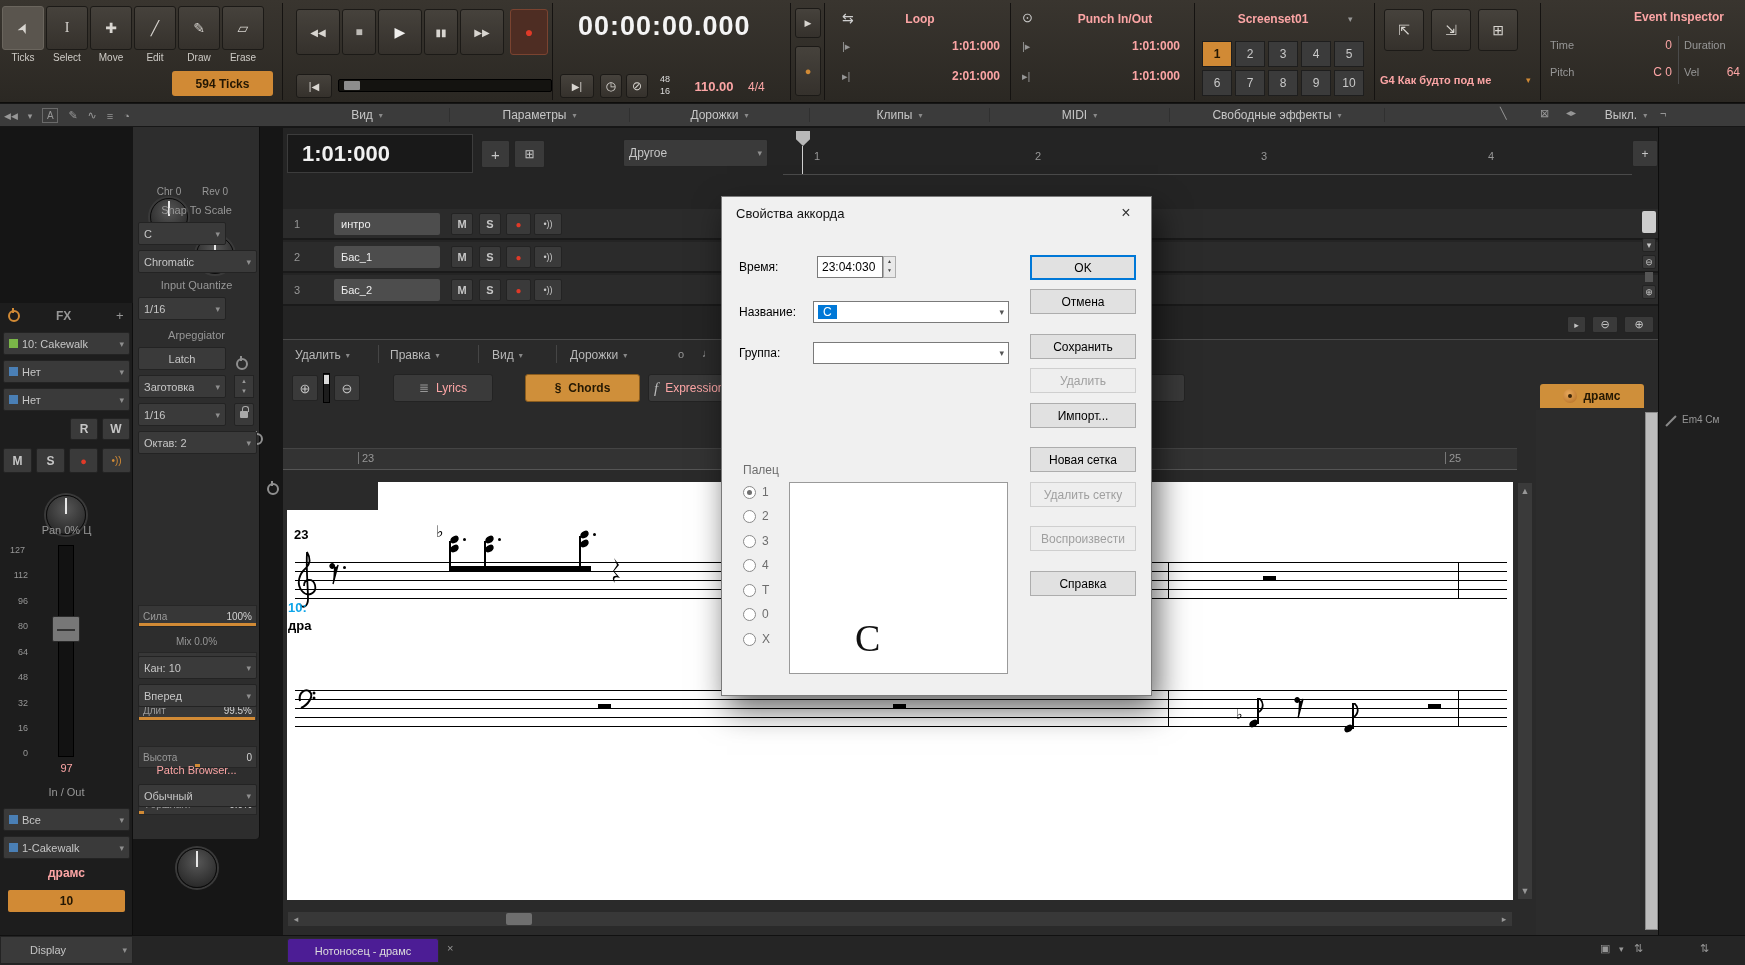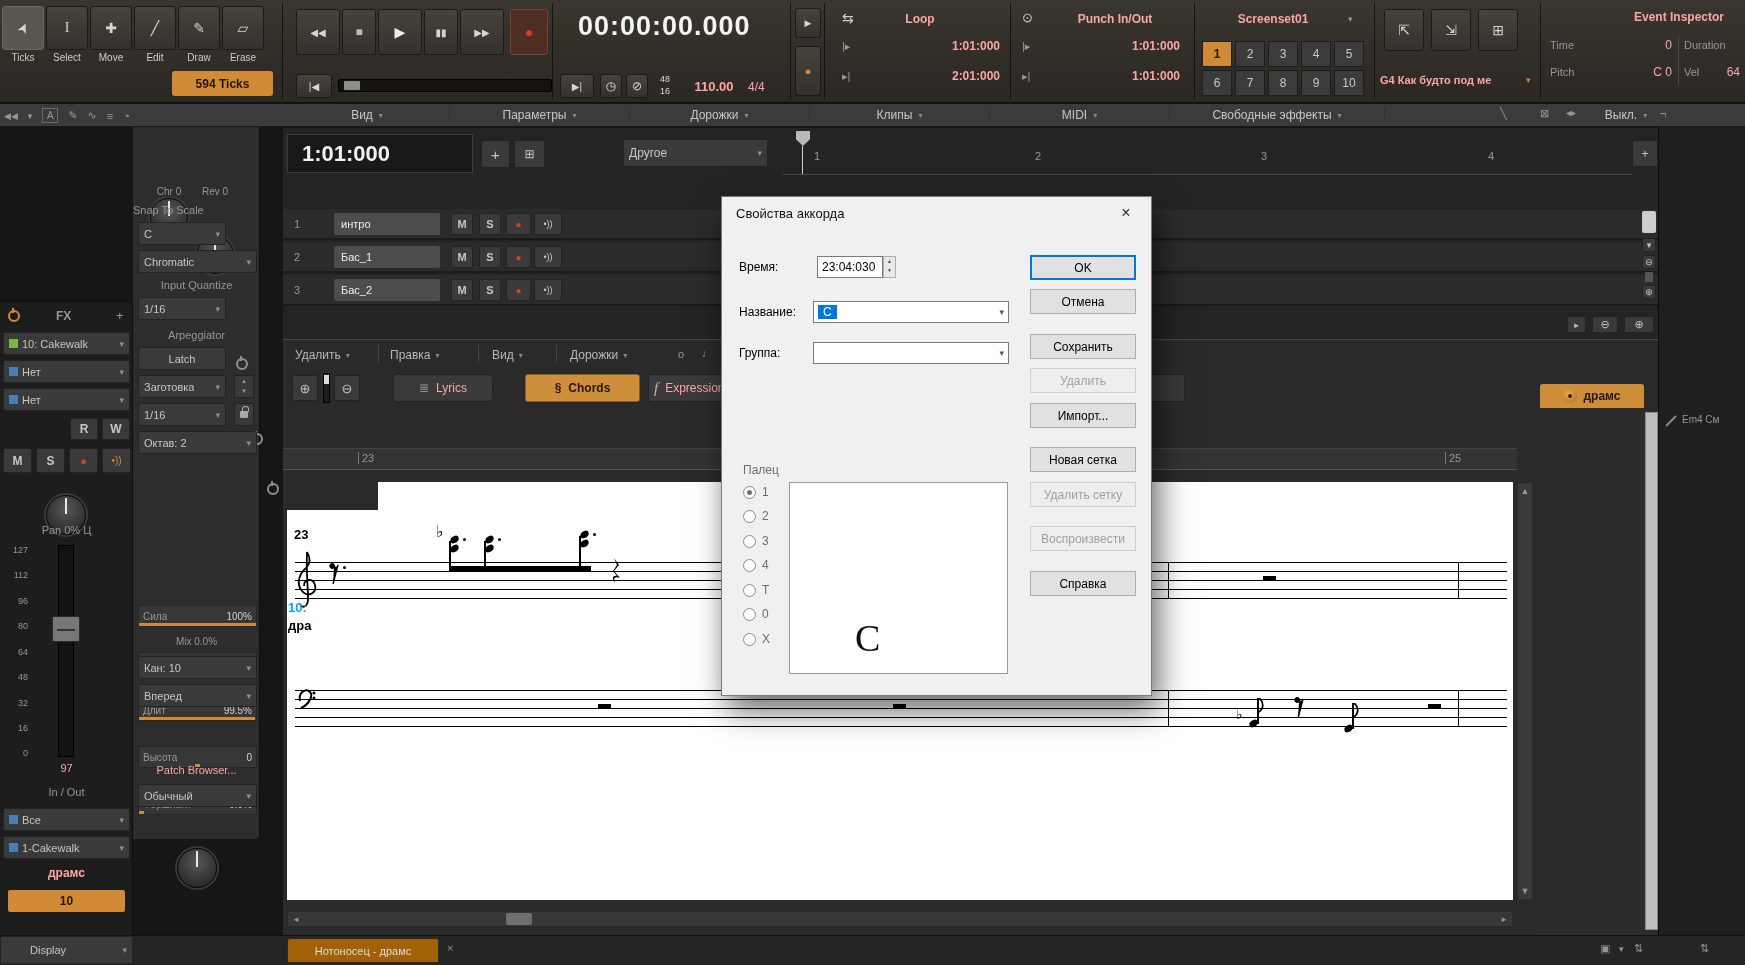--- a/index.html
+++ b/index.html
@@ -254,21 +254,21 @@
     </div>
   <div class="a db ctr" style="left:69px;top:448px;width:29px;height:25px;justify-content:center">
       <span style="color:#e03a28;font-size:11px">●</span>
     </div>
   <div class="a db ctr" style="left:102px;top:448px;width:29px;height:25px;justify-content:center">
       <span class="o f10">•))</span>
     </div>
   <div class="a knob" style="left:46px;top:480px;width:40px;height:40px"></div>
   <div class="a gl f11" style="left:0;top:524px;width:133px;text-align:center">Pan 0% Ц</div>
 
-  <div class="a f9 gl" style="left:2px;top:545px;width:26px;text-align:right">127</div>
+  <div class="a f9 gl" style="left:10px;top:545px;width:26px;text-align:left">127</div>
   <div class="a f9 gl" style="left:2px;top:570px;width:26px;text-align:right">112</div>
   <div class="a f9 gl" style="left:2px;top:596px;width:26px;text-align:right">96</div>
   <div class="a f9 gl" style="left:2px;top:621px;width:26px;text-align:right">80</div>
   <div class="a f9 gl" style="left:2px;top:647px;width:26px;text-align:right">64</div>
   <div class="a f9 gl" style="left:2px;top:672px;width:26px;text-align:right">48</div>
   <div class="a f9 gl" style="left:2px;top:698px;width:26px;text-align:right">32</div>
   <div class="a f9 gl" style="left:2px;top:723px;width:26px;text-align:right">16</div>
   <div class="a f9 gl" style="left:2px;top:748px;width:26px;text-align:right">0</div>
   <div class="a" style="left:58px;top:545px;width:16px;height:212px;background:#121212;border:1px solid #000"></div>
   <div class="a" style="left:52px;top:616px;width:28px;height:26px;background:#777;border:1px solid #2a2a2a;border-radius:2px">
@@ -286,21 +286,21 @@
     </div>
   <div class="a bold w" style="left:0;top:866px;width:133px;text-align:center">драмс</div>
   <div class="a ctr bold" style="left:8px;top:890px;width:117px;height:22px;background:#d18a35;color:#241703;border-radius:2px">10</div>
 
   
   <div class="a" style="left:133px;top:127px;width:127px;height:712px;background:#2d2d2d;border-right:1px solid #0e0e0e;border-radius:0 0 4px 0"></div>
   <div class="a knob" style="left:150px;top:143px;width:38px;height:38px"></div>
   <div class="a knob" style="left:196px;top:143px;width:38px;height:38px"></div>
   <div class="a gl f10" style="left:146px;top:186px;width:46px;text-align:center">Chr 0</div>
   <div class="a gl f10" style="left:192px;top:186px;width:46px;text-align:center">Rev 0</div>
-  <div class="a gl f11" style="left:133px;top:204px;width:127px;">Snap To Scale</div>
+  <div class="a gl f11" style="left:133px;top:204px;width:127px;text-align:center">Snap To Scale</div>
   <div class="a db dd f11" style="left:138px;top:222px;width:88px;height:23px">
       <span>C</span>
     </div>
   <span class="a pw" style="left:236px;top:227px"></span>
   <div class="a db dd f11" style="left:138px;top:250px;width:119px;height:23px">
       <span>Chromatic</span>
     </div>
   <div class="a gl f11" style="left:133px;top:279px;width:127px;text-align:center">Input Quantize</div>
   <div class="a db dd f11" style="left:138px;top:297px;width:88px;height:23px">
       <span>1/16</span>
@@ -588,21 +588,21 @@
   
   <div class="a" style="left:1658px;top:127px;width:87px;height:838px;background:#1f1f1f;border-left:1px solid #0d0d0d"></div>
   <div class="a" style="left:1664px;top:420px;width:14px;height:2px;background:#8a8a8a;transform:rotate(-45deg)"></div>
   <div class="a gl f10" style="left:1682px;top:414px;white-space:nowrap">Em4 Cм</div>
 
   
   <div class="a" style="left:0;top:935px;width:1745px;height:30px;background:#252525;border-top:1px solid #111"></div>
   <div class="a db dd f11" style="left:0;top:936px;width:133px;height:28px;border-radius:0">
       <span style="padding-left:24px">Display</span>
     </div>
-  <div class="a ctr f11" style="left:287px;top:938px;width:152px;height:25px;background:#a16207;border:1px solid #2a2a2a;border-radius:3px 3px 0 0;color:#ddd">
+  <div class="a ctr f11" style="left:287px;top:938px;width:152px;height:25px;background:#4c1d95;border:1px solid #2a2a2a;border-radius:3px 3px 0 0;color:#ddd">
       <span>Нотоносец - драмс</span>
     </div>
   <div class="a gl f11" style="left:447px;top:942px">×</div>
   <div class="a gl f11" style="left:1600px;top:942px">▣</div>
   <div class="a gl f9" style="left:1619px;top:944px">▾</div>
   <div class="a gl f11" style="left:1634px;top:942px">⇅</div>
   <div class="a gl f11" style="left:1700px;top:942px">⇅</div>
 
   
   <div class="a" style="left:721px;top:196px;width:431px;height:500px;background:#f0f0f0;border:1px solid #7a7a7a;box-shadow:6px 14px 30px rgba(0,0,0,.6);z-index:60">

